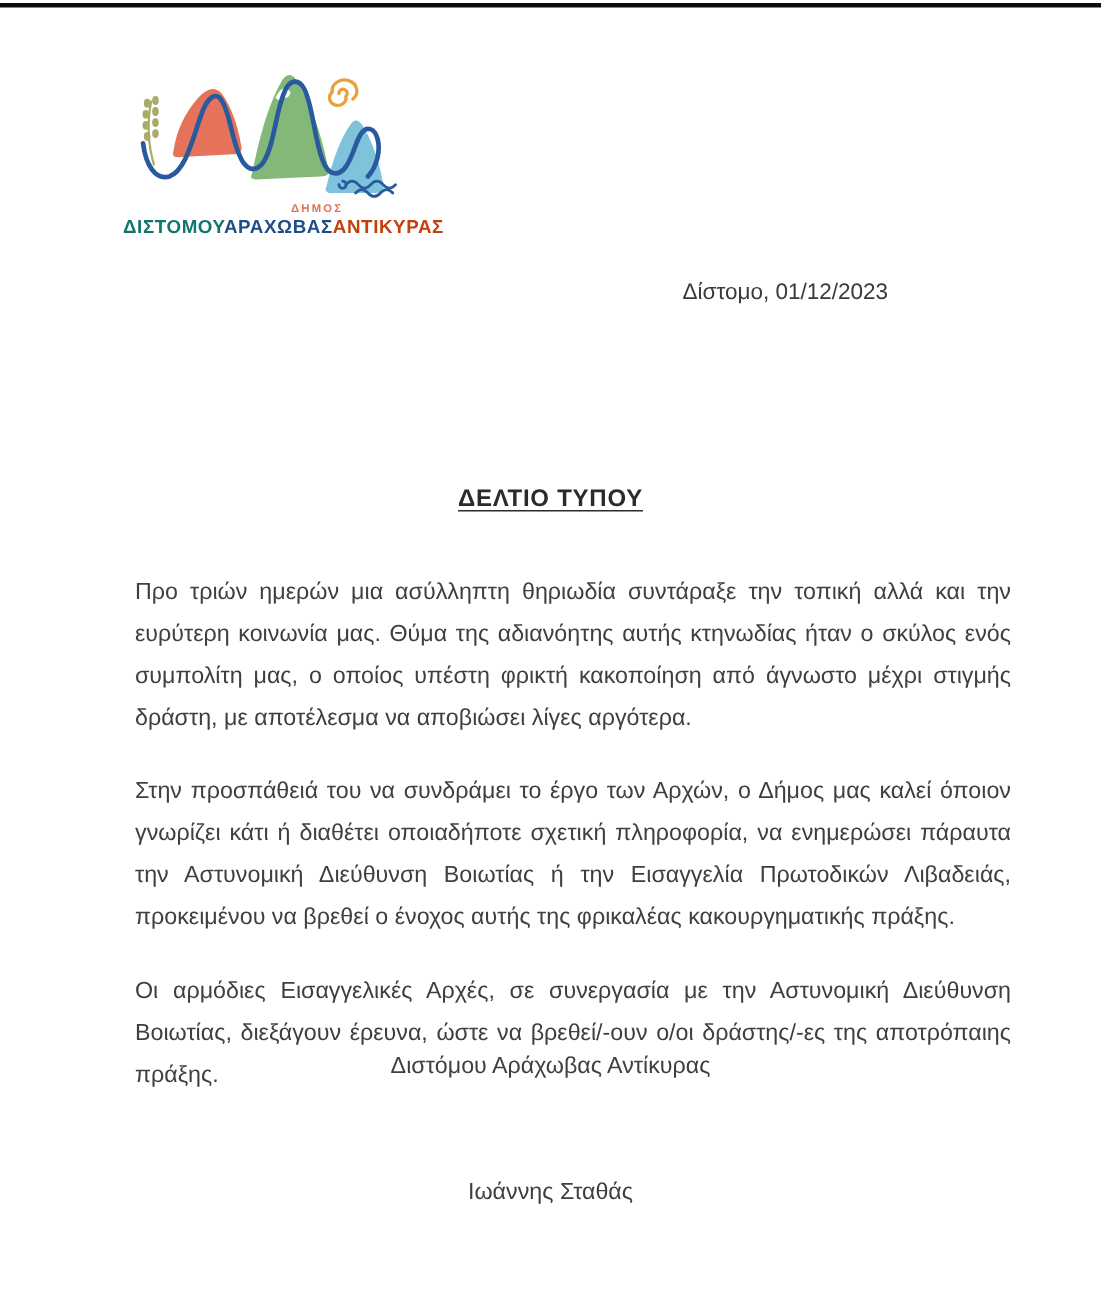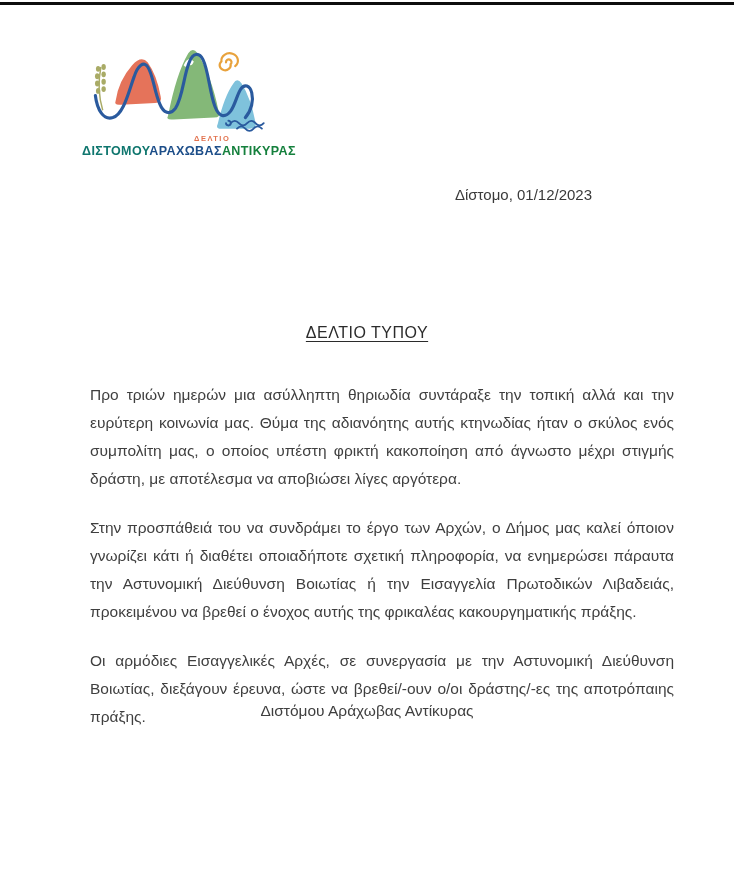--- a/index.html
+++ b/index.html
@@ -19,37 +19,37 @@
   .logo-dimos {
     font-size:7.5px; font-weight:bold; letter-spacing:1.5px;
     color:#e2734f; padding-left:112px; margin-top:-2px;
   }
   .logo-name {
     font-size:12.5px; font-weight:bold; letter-spacing:0.4px;
     white-space:nowrap; margin-top:1px;
   }
   .logo-name .seg-green { color:#0f766e; }
   .logo-name .seg-navy  { color:#1d4e89; }
-  .logo-name .seg-blue  { color:#15803d; }
+  .logo-name .seg-blue  { color:#c2410c; }
   
   .letterhead {
     position:absolute; left:85px; top:171px;
     font-size:14.5px; color:#3a3a3a; line-height:18px;
   }
   .letterhead .office { font-weight:bold; font-size:15px; color:#333; margin-bottom:1px; }
   .letterhead sup { font-size:9px; }
   .email-link { color:#2558b8; text-decoration:underline; }
   .date-line {
     position:absolute; left:455px; top:186px;
     font-size:15px; color:#3a3a3a;
   }
   
   .doc-title {
     position:absolute; left:0; top:324px; width:100%;
-    text-align:center; font-size:16px; font-weight:normal;
+    text-align:center; font-size:16px; font-weight:bold;
     letter-spacing:0.5px; color:#2b2b2b;
   }
   .doc-title span { text-decoration:underline; text-underline-offset:3px; }
   
   .body-text {
     position:absolute; left:90px; top:381px; width:584px;
     font-size:15.5px; color:#3f3f3f; line-height:28px;
     text-align:justify;
   }
   .body-text p { margin-bottom:21px; }
@@ -95,32 +95,33 @@
       <path d="M8,56 C10,72 17,83 27,80 C39,76 44,52 50,36 C54,23 61,18 65,25 C71,34 72,52 78,65 C82,75 89,78 95,70 C103,58 104,34 110,20 C114,9 121,9 125,17 C131,29 132,52 138,68 C142,79 149,81 155,73 C160,66 162,55 166,49 C170,43 176,45 178,53 C180,61 178,72 171,80" fill="none" stroke="#2a5a9e" stroke-width="3.4" stroke-linecap="round"></path>
 
       <path d="M150,20 a3,3 0 1,1 5,2 a6,5.5 0 1,1 -10,-3 a9,8 0 1,1 15,5" fill="none" stroke="#e8a23c" stroke-width="2.4" stroke-linecap="round"></path>
 
       <g fill="none" stroke="#2a5a9e" stroke-width="2" stroke-linecap="round">
         <path d="M150,86 a2.6,2.6 0 1,0 2.6,-2.6"></path>
         <path d="M155,86 q4.5,-5 9,0 q4.5,5 9,0 q4.5,-5 9,0 q4.5,5 9,0"></path>
         <path d="M162,92 q4.5,-5 9,0 q4.5,5 9,0 q4.5,-5 9,0"></path>
       </g>
     </svg>
-    <div class="logo-dimos">ΔΕΛΤΙΟ</div>
+    <div class="logo-dimos">ΔΗΜΟΣ</div>
     <div class="logo-name"><span class="seg-green">ΔΙΣΤΟΜΟΥ</span><span class="seg-navy">ΑΡΑΧΩΒΑΣ</span><span class="seg-blue">ΑΝΤΙΚΥΡΑΣ</span></div>
   </div>
 
 
   <div class="date-line">Δίστομο, 01/12/2023</div>
 
   <div class="doc-title"><span>ΔΕΛΤΙΟ ΤΥΠΟΥ</span></div>
 
   <div class="body-text">
     <p>Προ τριών ημερών μια ασύλληπτη θηριωδία συντάραξε την τοπική αλλά και την ευρύτερη κοινωνία μας. Θύμα της αδιανόητης αυτής κτηνωδίας ήταν ο σκύλος ενός συμπολίτη μας, ο οποίος υπέστη φρικτή κακοποίηση από άγνωστο μέχρι στιγμής δράστη, με αποτέλεσμα να αποβιώσει λίγες αργότερα.</p>
     <p>Στην προσπάθειά του να συνδράμει το έργο των Αρχών, ο Δήμος μας καλεί όποιον γνωρίζει κάτι ή διαθέτει οποιαδήποτε σχετική πληροφορία, να ενημερώσει πάραυτα την Αστυνομική Διεύθυνση Βοιωτίας ή την Εισαγγελία Πρωτοδικών Λιβαδειάς, προκειμένου να βρεθεί ο ένοχος αυτής της φρικαλέας κακουργηματικής πράξης.</p>
     <p>Οι αρμόδιες Εισαγγελικές Αρχές, σε συνεργασία με την Αστυνομική Διεύθυνση Βοιωτίας, διεξάγουν έρευνα, ώστε να βρεθεί/-ουν ο/οι δράστης/-ες της αποτρόπαιης πράξης.</p>
   </div>
 
   <div class="signature">
     <div>Διστόμου Αράχωβας Αντίκυρας</div>
   </div>
+  <div class="signer-name">Ιωάννης Σταθάς</div>
 
 </div>
 
 </body></html>

